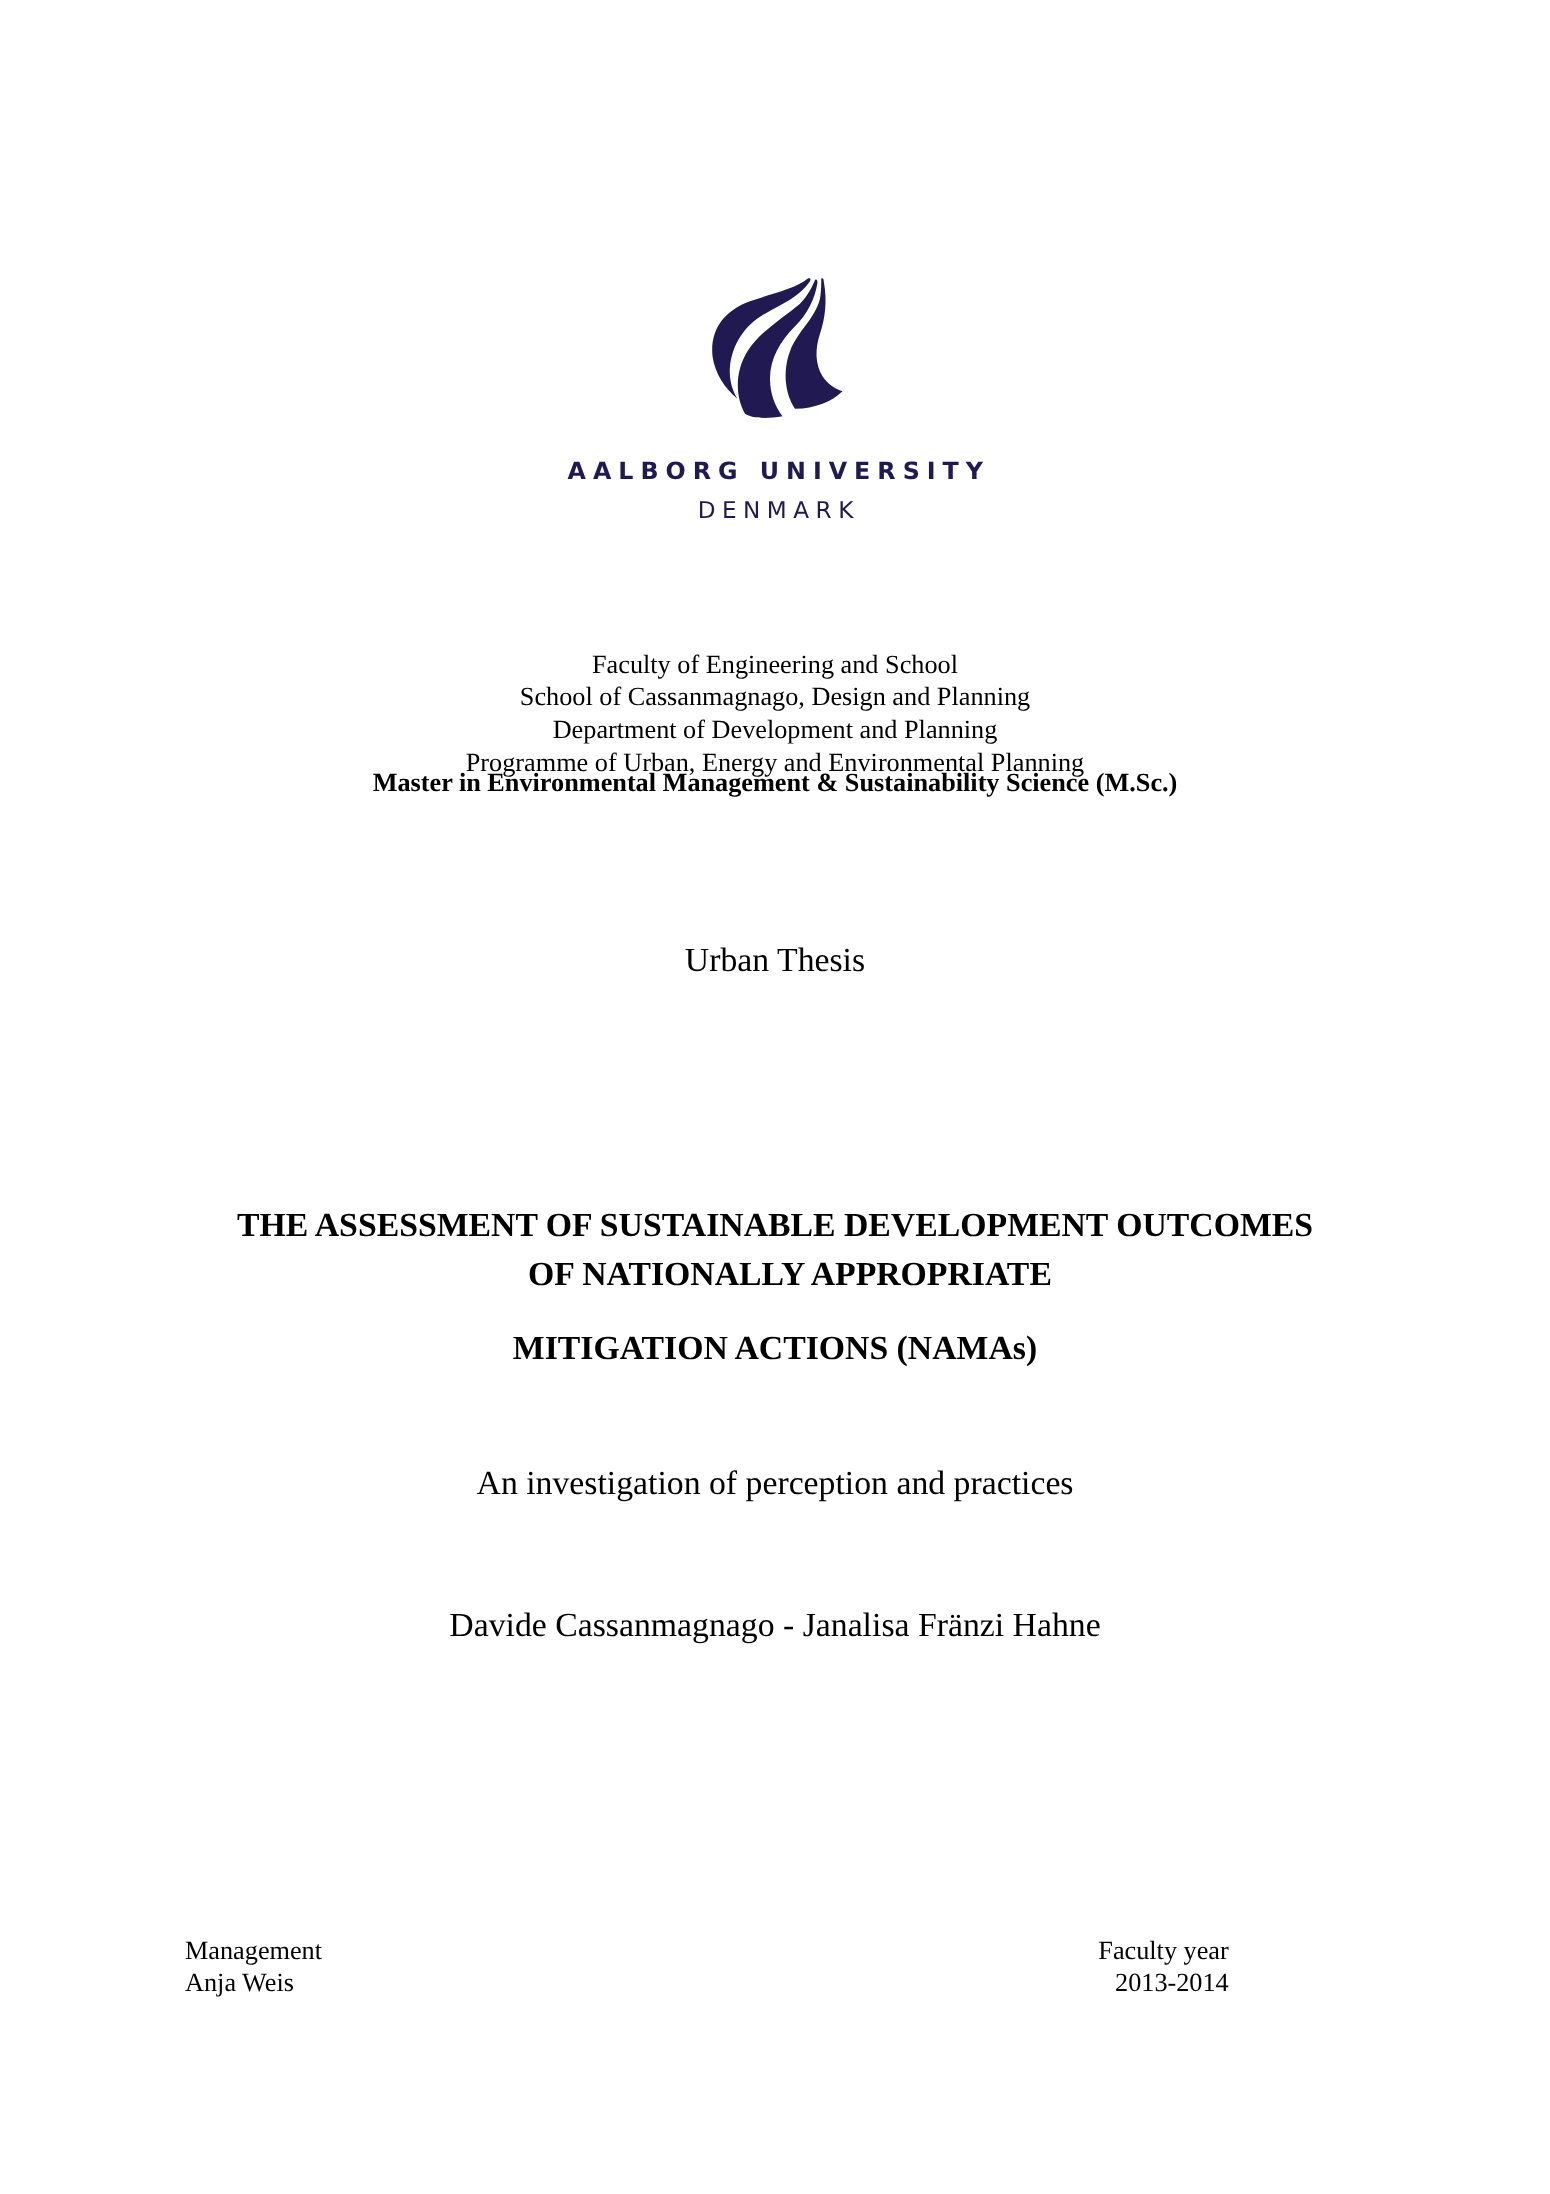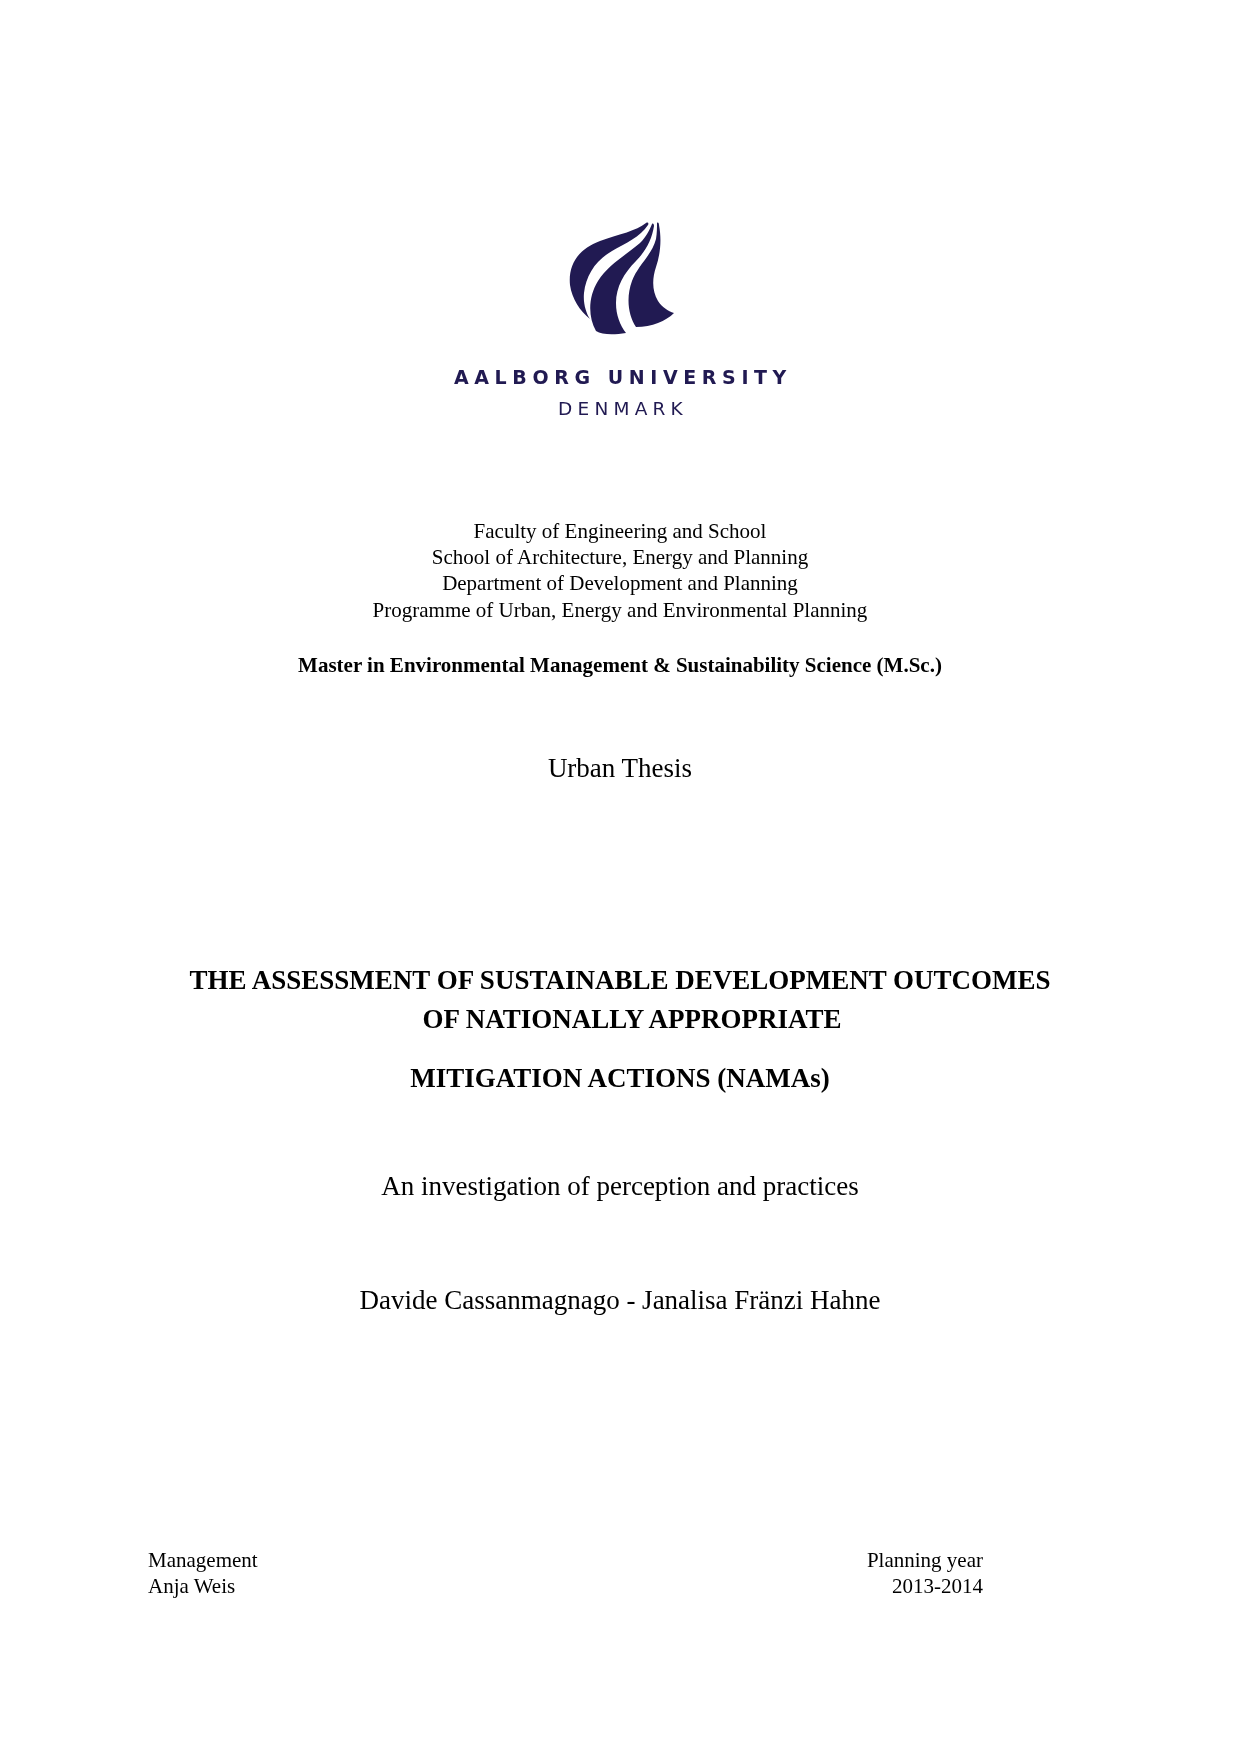--- a/index.html
+++ b/index.html
@@ -97,35 +97,35 @@
     <path d="M30 110 C22 96 22 76 32 60 C42 44 60 34 74 22 C80 16 84 8 86 3 C87 2 88 3 88 5 C86 18 80 30 70 40 C58 52 50 66 50 82 C50 94 54 104 60 112 C48 114 36 114 30 110 Z"></path>
 
     <path d="M70 106 C62 94 60 76 66 60 C72 44 86 34 90 18 C91 12 91 6 91 2 C92 1 93 2 93 4 C96 20 94 34 90 46 C86 58 86 70 92 80 C96 86 102 90 108 92 C100 100 86 106 70 106 Z"></path>
   </g>
 </svg>
 
 <div class="center-line uni-name">AALBORG UNIVERSITY</div>
 <div class="center-line uni-country">DENMARK</div>
 
 <div class="center-line affil" style="top:518px;">Faculty of Engineering and School</div>
-<div class="center-line affil" style="top:544px;">School of Architecture, Energy and Planning</div>
+<div class="center-line affil" style="top:544px;">School of Cassanmagnago, Design and Planning</div>
 <div class="center-line affil" style="top:570px;">Department of Development and Planning</div>
 <div class="center-line affil" style="top:597px;">Programme of Urban, Energy and Environmental Planning</div>
-<div class="center-line affil bold" style="top:652px;">Master in Environmental Management &amp; Sustainability Science (M.Sc.)</div>
+<div class="center-line affil bold" style="top:613px;">Master in Environmental Management &amp; Sustainability Science (M.Sc.)</div>
 
 <div class="center-line type">Urban Thesis</div>
 
 <div class="center-line title" style="top:922px;">THE ASSESSMENT OF SUSTAINABLE DEVELOPMENT OUTCOMES</div>
 <div class="center-line title" style="top:961px;padding-left:12px;">OF NATIONALLY APPROPRIATE</div>
 <div class="center-line title" style="top:1020px;">MITIGATION ACTIONS (NAMAs)</div>
 
 <div class="center-line subtitle">An investigation of perception and practices</div>
 
 <div class="center-line authors">Davide Cassanmagnago - Janalisa Fränzi Hahne</div>
 
 <div class="footer-left">
   <div>Management</div>
   <div>Anja Weis</div>
 </div>
 <div class="footer-right">
-  <div>Planning year</div>
+  <div>Faculty year</div>
   <div>2013-2014</div>
 </div>
 
 </body></html>

